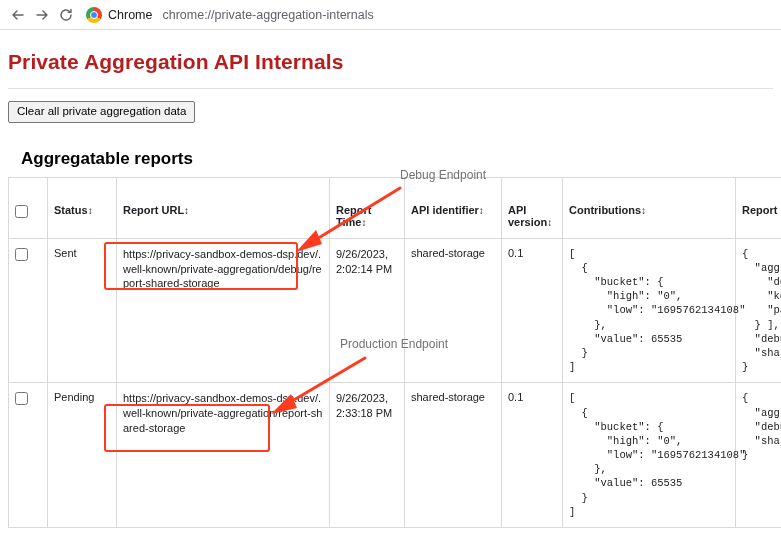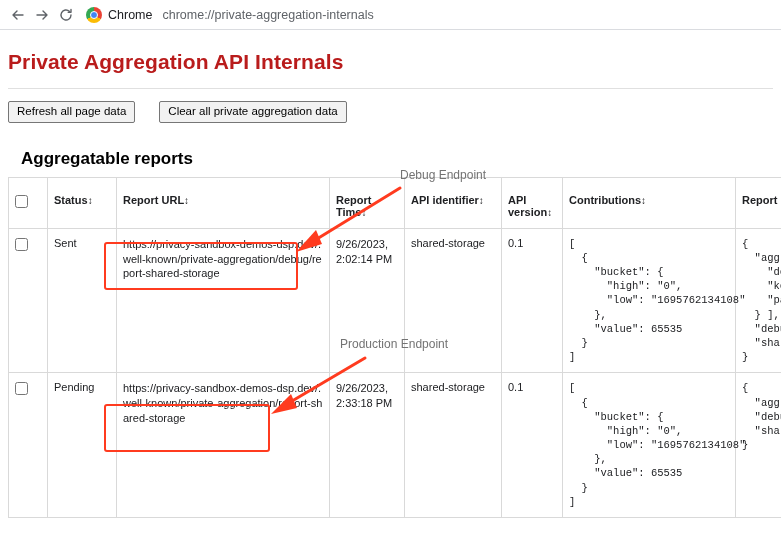--- a/index.html
+++ b/index.html
@@ -136,21 +136,21 @@
     border: 1px solid #d9d9d9;
     vertical-align: top;
     padding: 8px 6px;
     font-size: 11px;
     color: #202124;
     text-align: left;
   }
   table.reports th {
     font-weight: bold;
     font-size: 11px;
-    padding-top: 16px;
+    padding-top: 26px;
     padding-bottom: 10px;
   }
   th.col-check, td.col-check { width: 26px; text-align: center; padding-left: 2px; padding-right: 2px; }
   th.col-status, td.col-status { width: 56px; }
   th.col-url,   td.col-url   { width: 200px; }
   th.col-time,  td.col-time  { width: 62px; }
   th.col-api,   td.col-api   { width: 84px; }
   th.col-ver,   td.col-ver   { width: 48px; }
   th.col-contrib, td.col-contrib { width: 160px; }
   th.col-body,  td.col-body  { width: 130px; }
@@ -226,21 +226,20 @@
   </div>
   <div class="url-text">chrome://private-aggregation-internals</div>
 </div>
 
 <div class="page">
 
   <h1 class="page-title">Private Aggregation API Internals</h1>
   <hr class="divider">
 
   <div class="button-row">
-    <button class="page-btn">Refresh all page data</button>
     <button class="page-btn">Clear all private aggregation data</button>
   </div>
 
   <h2 class="section-title">Aggregatable reports</h2>
 
 
   <table class="reports">
     <thead>
       <tr>
         <th class="col-check">

